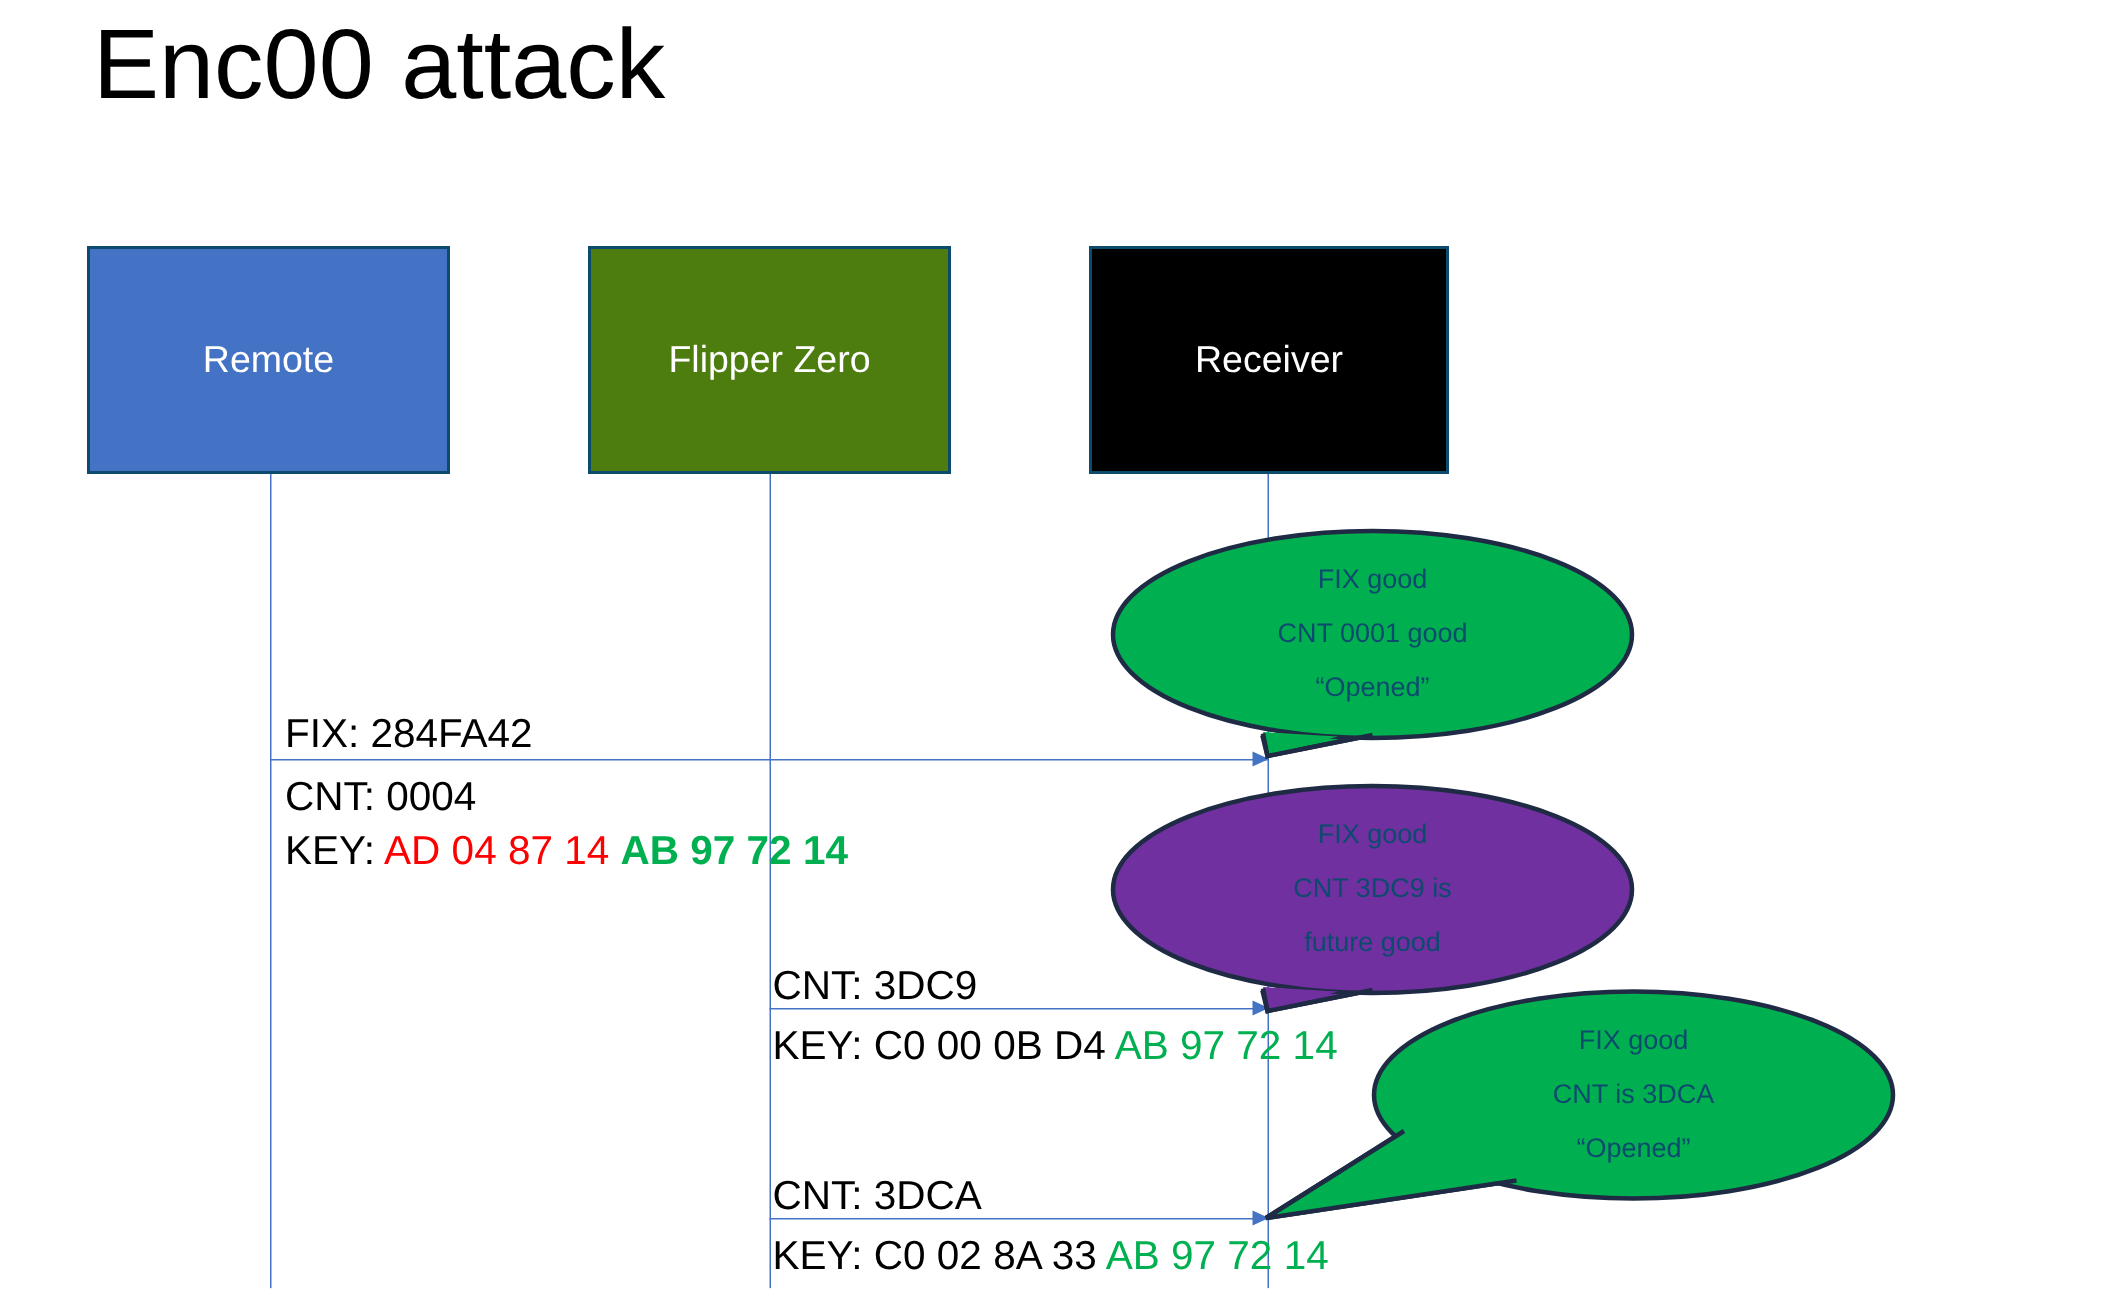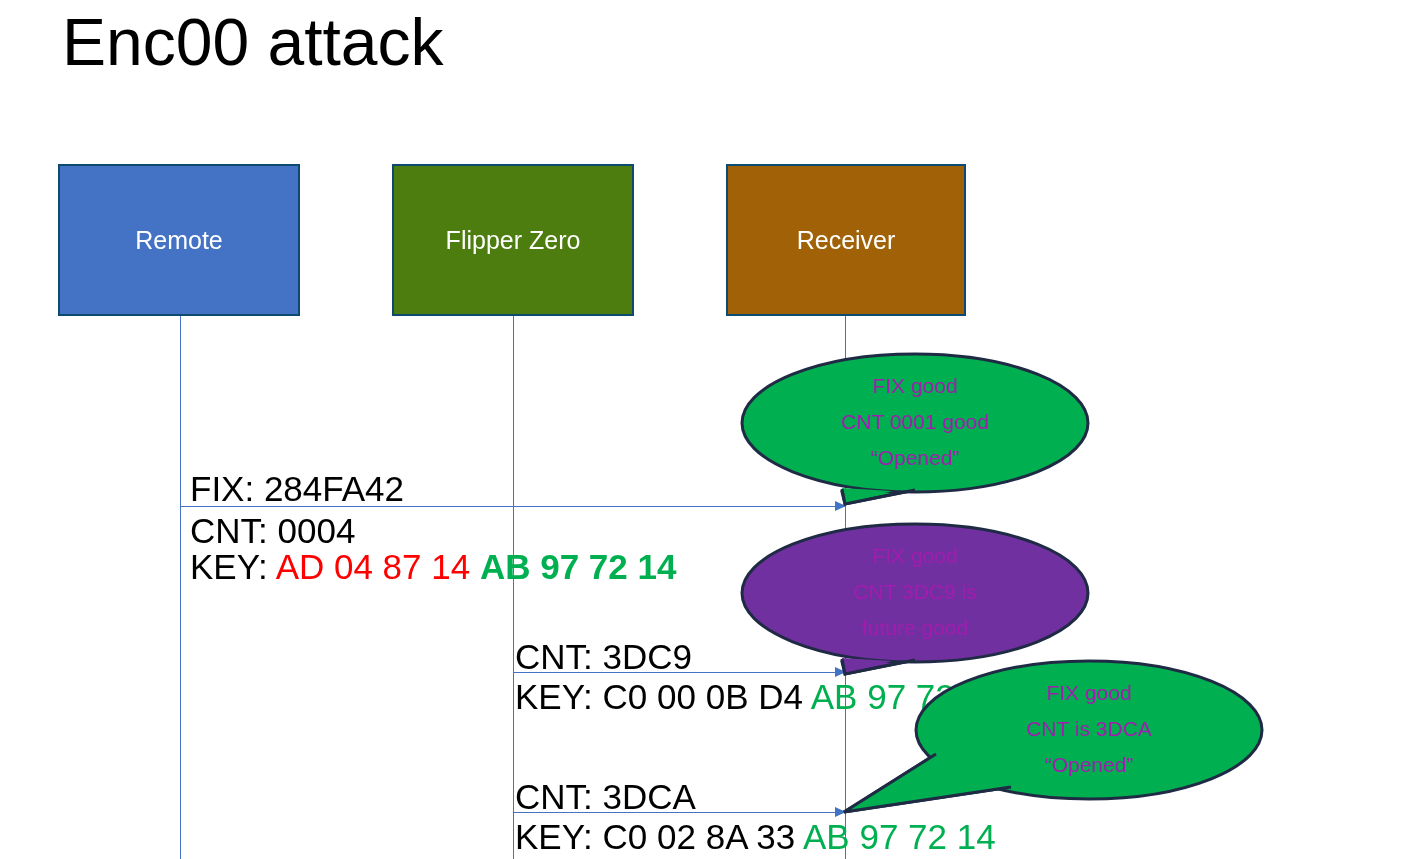--- a/index.html
+++ b/index.html
@@ -42,21 +42,21 @@
     display: flex;
     align-items: center;
     justify-content: center;
     color: #ffffff;
     font-size: 25px;
     font-weight: 400;
     white-space: nowrap;
   }
   #box-remote   { left: 58px;  top: 164px; width: 242px; height: 152px; background: #4472C4; }
   #box-flipper  { left: 392px; top: 164px; width: 242px; height: 152px; background: #4d7c0f; }
-  #box-receiver { left: 726px; top: 164px; width: 240px; height: 152px; background: #a16207; }
+  #box-receiver { left: 726px; top: 164px; width: 240px; height: 152px; background: #000000; }
 
   
   .lifeline {
     position: absolute;
     width: 1px;
     background: #4472C4;
   }
   #life-remote   { left: 180px; top: 316px; height: 543px; }
   #life-flipper  { left: 513px; top: 316px; height: 543px; }
   #life-receiver { left: 845px; top: 316px; height: 543px; }
@@ -78,21 +78,21 @@
     border-bottom: 5px solid transparent;
     border-left: 11px solid #4472C4;
   }
   #arrow-1 { left: 180px; top: 506px; width: 665px; }
   #arrow-2 { left: 513px; top: 672px; width: 332px; }
   #arrow-3 { left: 513px; top: 812px; width: 332px; }
 
   
   .msg-label {
     position: absolute;
-    font-size: 35px;
+    font-size: 27px;
     line-height: 36px;
     color: #000000;
     white-space: nowrap;
     text-align: center;
   }
   .hex-red   { color: #FF0000; }
   .hex-green { color: #00B050; }
   .hex-green-bold { color: #00B050; font-weight: bold; }
 
   #lbl-fix    { left: 190px; top: 471px; }
@@ -115,22 +115,22 @@
   }
   .callout-text {
     position: absolute;
     left: 0;
     top: 0;
     width: 100%;
     display: flex;
     flex-direction: column;
     align-items: center;
     justify-content: center;
-    color: #a21caf;
-    font-size: 21px;
+    color: #0c4a6e;
+    font-size: 18px;
     line-height: 36px;
     text-align: right;
     white-space: nowrap;
     pointer-events: none;
   }
 
   #callout-1 { left: 742px; top: 352px; width: 346px; height: 145px; }
   #callout-1 .callout-text { height: 140px; }
   #callout-2 { left: 742px; top: 522px; width: 346px; height: 145px; }
   #callout-2 .callout-text { height: 140px; }

